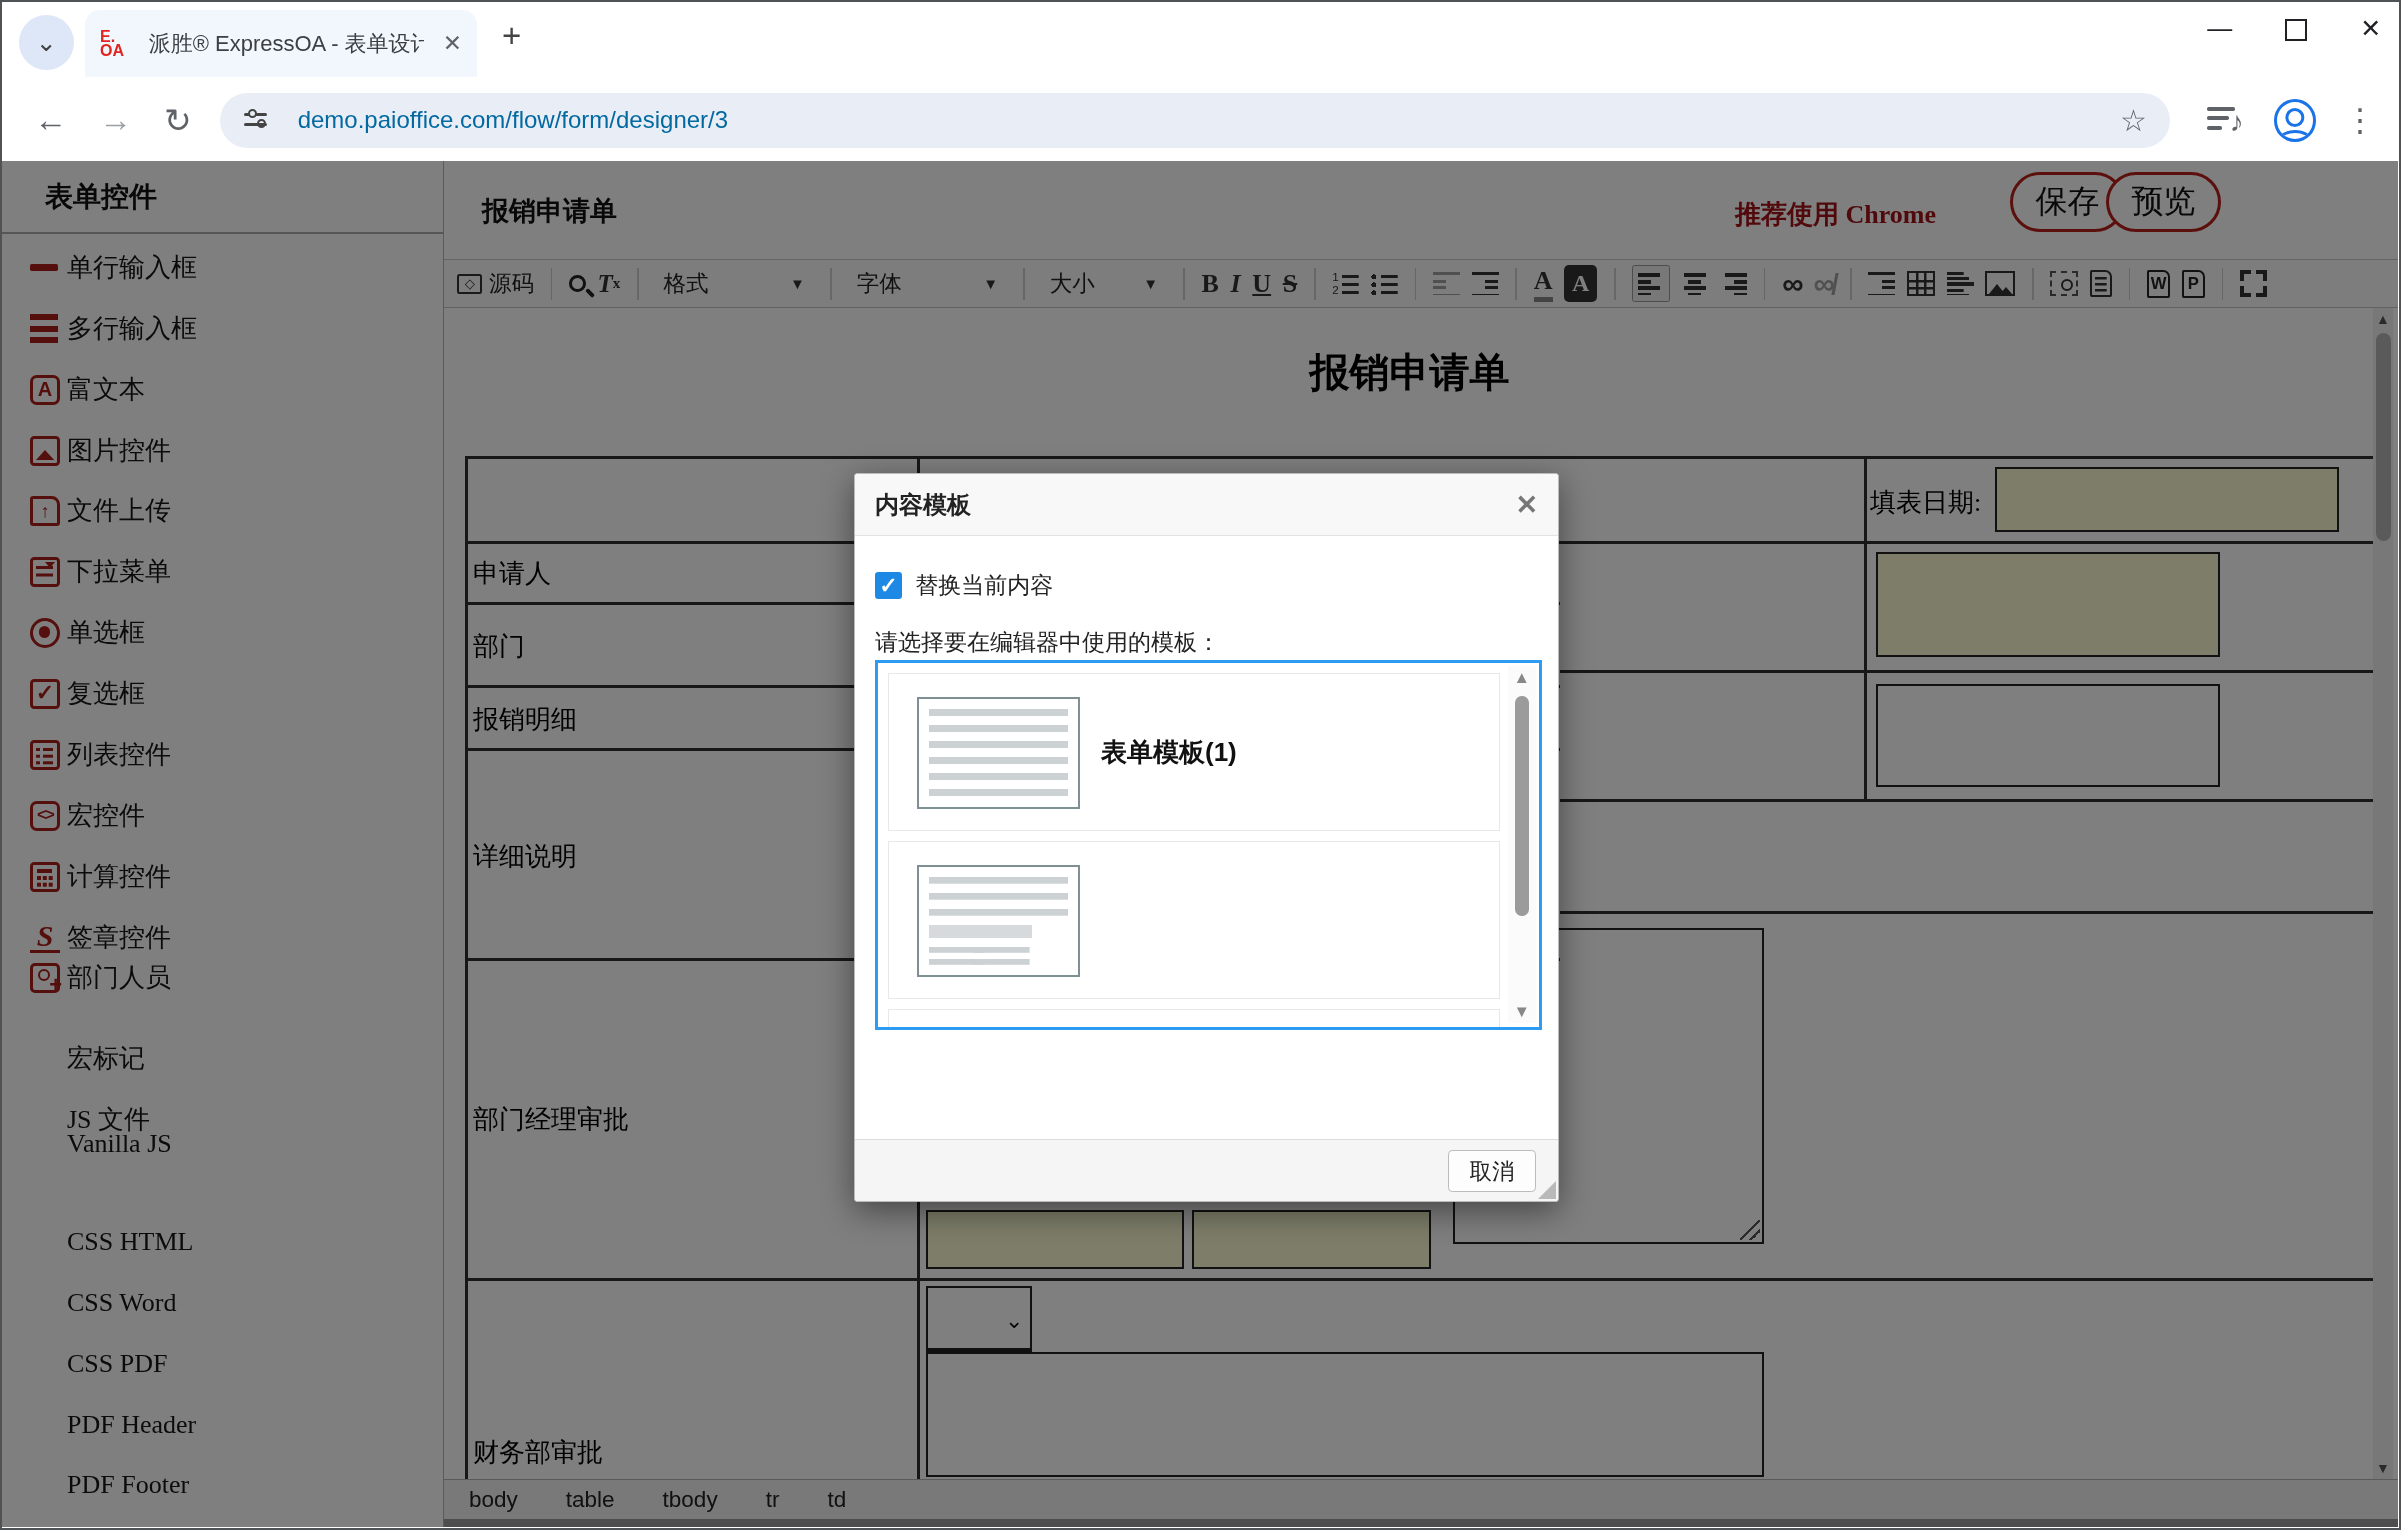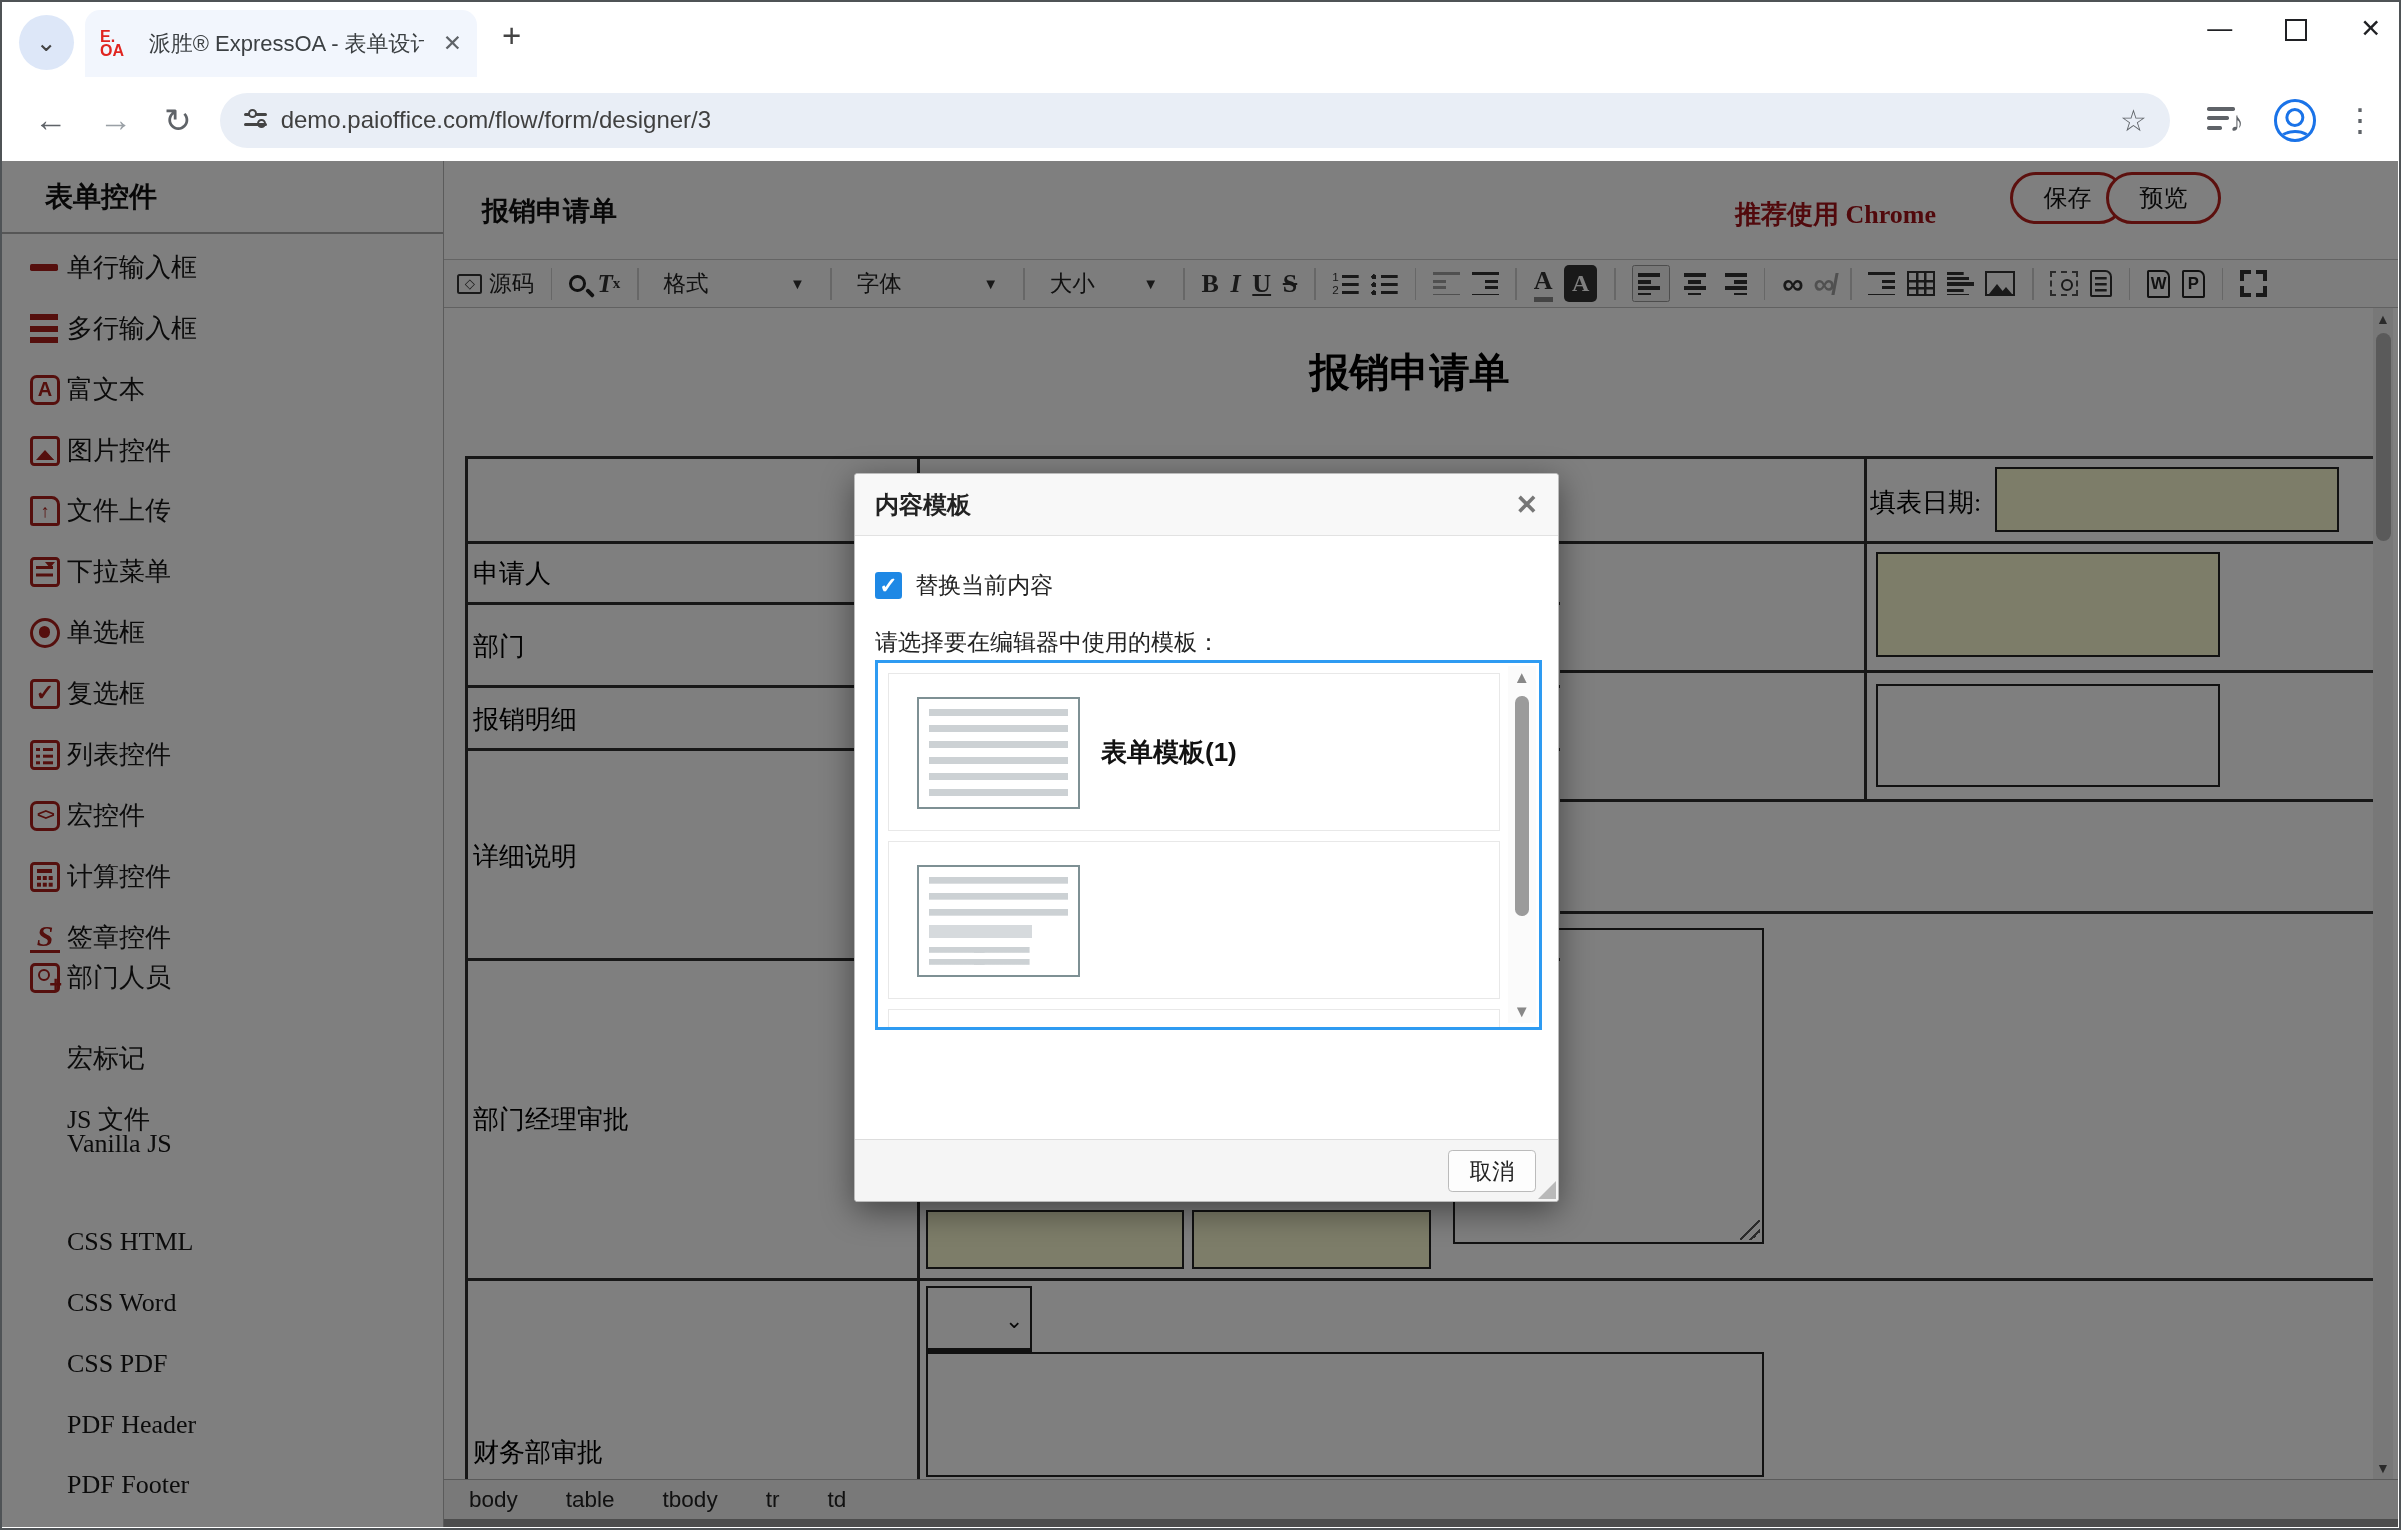--- a/index.html
+++ b/index.html
@@ -27,21 +27,21 @@
             display:flex; align-items:center; }
   .nav-ico { font-size:33px; color:#5f6368; margin-left:32px; }
   .nav-ico.fwd { color:#9aa0a6; }
   .omnibox { margin-left:28px; width:1976px; height:55px; background:#e9eef6; border-radius:28px;
              display:flex; align-items:center; padding:0 23px; }
   .tune { width:28px; height:25px; position:relative; }
   .tune::before, .tune::after { content:""; position:absolute; left:1.7px; height:3.3px; width:23px; background:#444; border-radius:1.7px; }
   .tune::before { top:5px; } .tune::after { top:15px; }
   .tune span { position:absolute; width:9.2px; height:9.2px; border-radius:50%; border:2.5px solid #444; background:#e9eef6; }
   .tune span:first-child { left:5px; top:1.7px; } .tune span:last-child { right:4.2px; top:11.7px; }
-  .url { margin-left:10px; font-size:24px; color:#404040; }
+  .url { margin-left:27px; font-size:24px; color:#0369a1; }
   .star { margin-left:auto; font-size:30px; color:#5f6368; }
   .media-ico { margin-left:37px; position:relative; width:37px; height:33px; }
   .media-ico i { position:absolute; left:0; height:4.2px; background:#5f6368; border-radius:1.7px; }
   .media-ico i:nth-child(1){ top:3.3px; width:28px; } .media-ico i:nth-child(2){ top:12.5px; width:22px; }
   .media-ico i:nth-child(3){ top:22px; width:15px; }
   .media-ico b { position:absolute; right:0; bottom:-1.7px; font-size:28px; color:#5f6368; font-weight:normal; }
   .avatar { margin-left:30px; width:43px; height:43px; border-radius:50%; border:3.3px solid #1a73e8; position:relative; overflow:hidden; }
   .avatar::before { content:""; position:absolute; left:50%; top:6.7px; transform:translateX(-50%);
                     width:13.3px; height:13.3px; border-radius:50%; border:3.3px solid #1a73e8; }
   .avatar::after { content:""; position:absolute; left:50%; top:28px; transform:translateX(-50%);
@@ -89,22 +89,22 @@
   .ic-sign { font-family:"Liberation Serif", serif; font-style:italic; font-weight:bold; font-size:30px; line-height:25px; text-align:center; border-bottom:3.3px solid; }
   .ic-sign::before { content:"S"; }
   .ic-people { border:3.3px solid; border-radius:5px; }
   .ic-people::before { content:""; position:absolute; left:5px; top:3.3px; width:8.3px; height:8.3px; border-radius:50%; border:2.5px solid #ab1f1a; }
   .ic-people::after { content:"+"; position:absolute; right:-5px; bottom:-8.3px; font-size:22px; font-weight:bold; }
 
   
   .ed-header { position:absolute; left:442px; top:0; width:1954px; height:100px; background:#fff; border-bottom:1.7px solid #c9c9c9; }
   .form-name { position:absolute; left:38px; top:33px; font-size:27px; font-weight:bold; color:#111; }
   .chrome-hint { position:absolute; left:1291px; top:37px; font-family:"Liberation Serif", serif; font-size:26px; font-weight:bold; color:#a21218; }
-  .pill-btn { position:absolute; top:11.7px; width:115px; height:52px; border:3.3px solid #b9201c; border-radius:33px;
-              background:#fff; font-size:24px; color:#111; display:flex; align-items:center; justify-content:center; }
+  .pill-btn { position:absolute; top:11.7px; width:115px; height:60px; border:3.3px solid #b9201c; border-radius:33px;
+              background:#fff; font-size:32px; color:#111; display:flex; align-items:center; justify-content:center; }
   .btn-save { left:1566px; } .btn-preview { left:1662px; }
 
   
   .toolbar { position:absolute; left:442px; top:100px; width:1954px; height:48px; background:#fbfbfb;
              border-bottom:1.7px solid #c2c2c2; display:flex; align-items:center; padding:0 13.3px; gap:11.7px; }
   .tb-sep { width:1.7px; height:32px; background:#cfcfcf; margin:0 5px; flex:none; }
   .tb { flex:none; height:37px; display:flex; align-items:center; justify-content:center; color:#333; }
   .tb.dis { opacity:0.45; }
   .tb.boxed { border:1.7px solid #9a9a9a; border-radius:2.5px; padding:0 4.2px; background:#f1f1f1; }
   .tb-src { gap:6.7px; font-size:22.5px; color:#222; }

